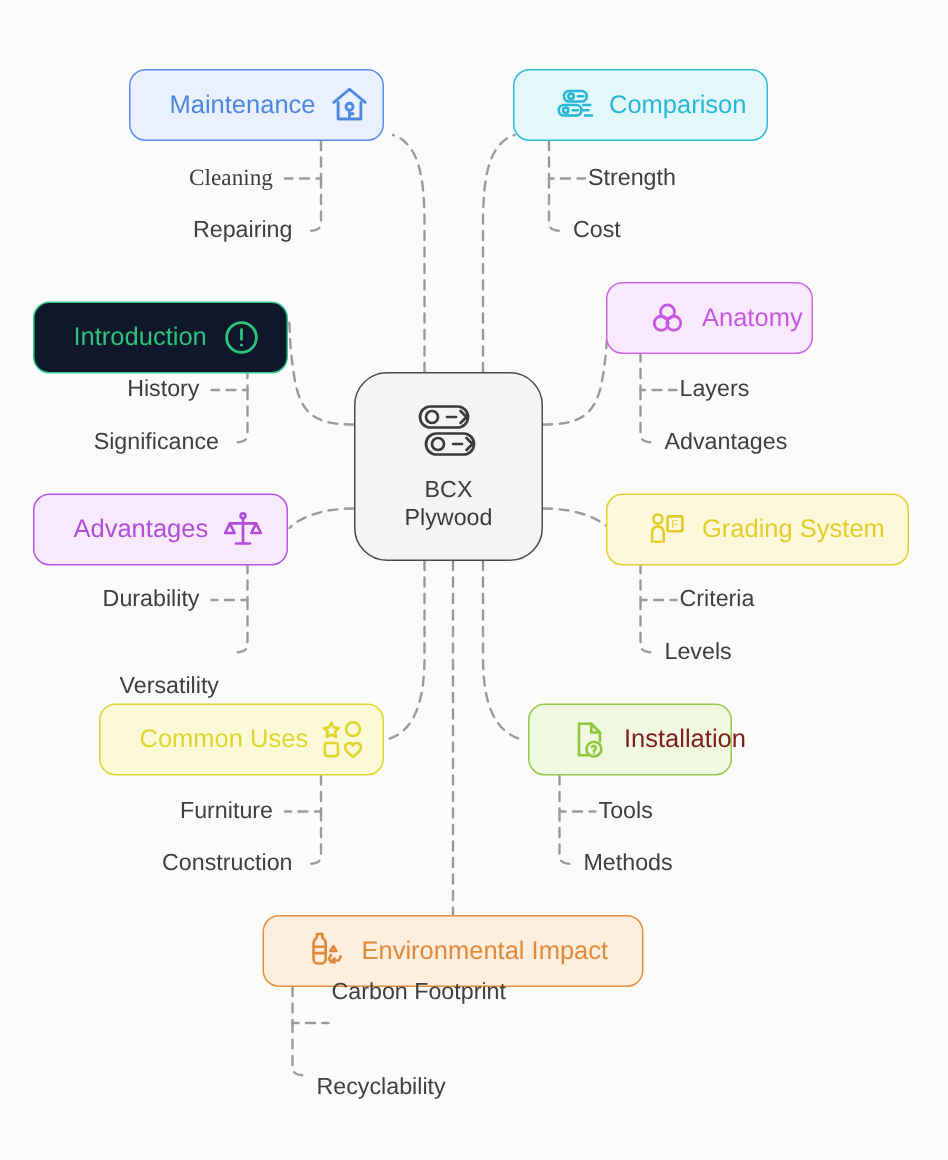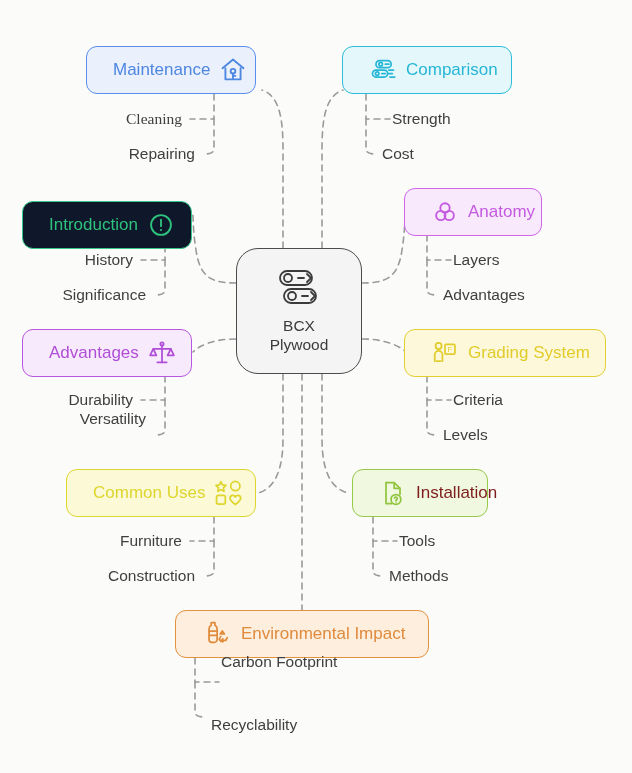--- a/index.html
+++ b/index.html
@@ -186,21 +186,21 @@
         <path d="M12 5.5V20"></path>
           <path d="M8 20h8"></path>
           <path d="M4.5 8.5h15"></path>
         <path d="M4.5 8.5 1.8 14h5.4z"></path>
           <path d="M19.5 8.5 16.8 14h5.4z"></path>
         <circle cx="12" cy="4.2" r="1.4"></circle>
       </svg>
     </span>
   </div>
   <div class="sub r" style="left:0;top:391px;width:133px;">Durability</div>
-  <div class="sub r" style="left:0;top:410px;width:146px;">Versatility</div>
+  <div class="sub r" style="left:0;top:449px;width:146px;">Versatility</div>
 
   <div class="node" style="left:404px;top:329px;width:202px;background:#fcf8d9;border-color:#e4cf33;">
     <span class="n-ico">
       <svg width="28" height="28" viewBox="0 0 24 24" fill="none" stroke="#e2cc2b" stroke-width="1.5" stroke-linecap="round" stroke-linejoin="round">
         <circle cx="6.5" cy="6" r="2.6"></circle>
         <path d="M3.2 19v-5.5a3.3 3.3 0 0 1 6.6 0V19"></path>
         <path d="M4.8 19h3.4"></path>
         <rect x="12" y="4.5" width="8.5" height="8.5" rx="1"></rect>
         <text x="16.2" y="11" font-size="6.5" fill="#e2cc2b" stroke="none" text-anchor="middle" font-family="Liberation Sans, sans-serif">F</text>
       </svg>

